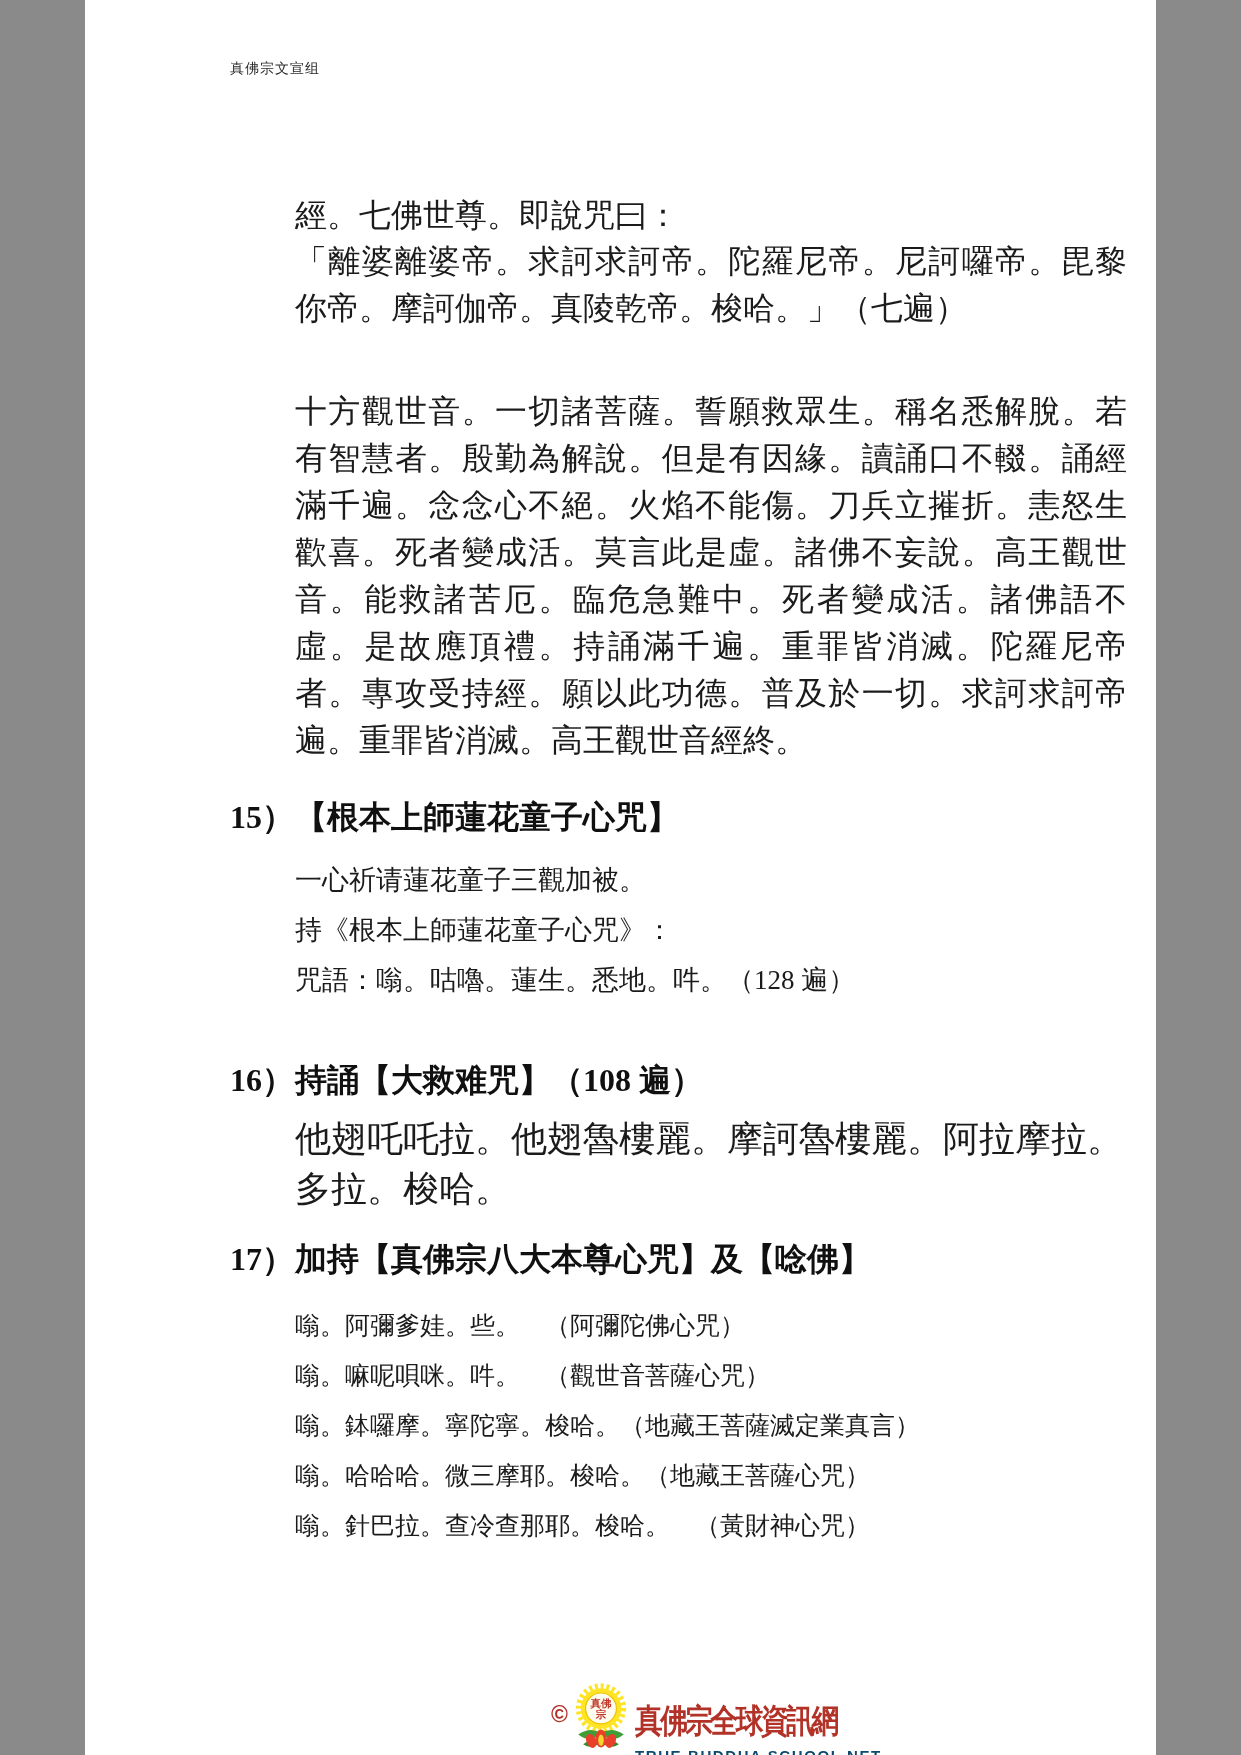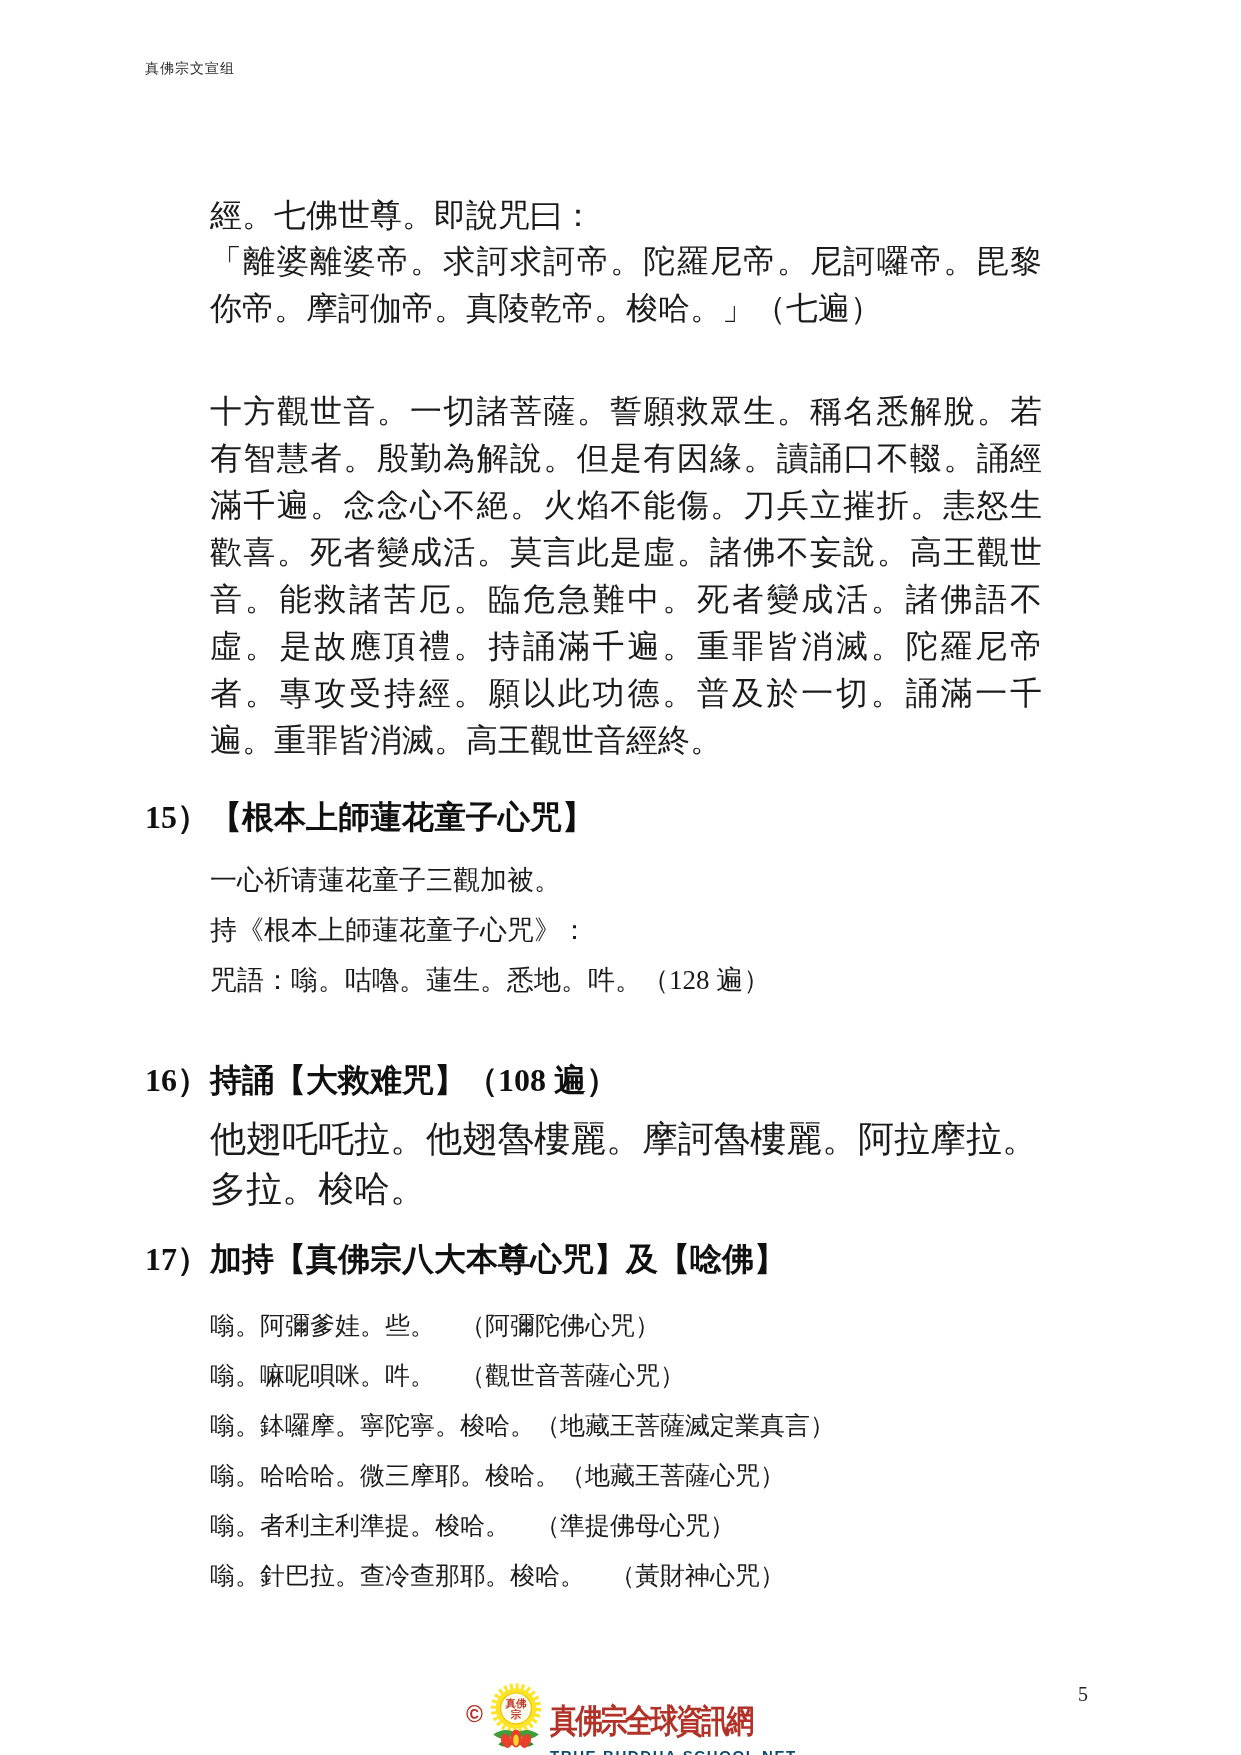--- a/index.html
+++ b/index.html
@@ -1,19 +1,19 @@
 <!DOCTYPE html>
 <html><head>
 <meta charset="utf-8">
 <style>
   * { margin: 0; padding: 0; box-sizing: border-box; }
   html, body { background: #8a8a8a; }
   .page {
     position: relative;
-    width: 1241px;
+    width: 1071px;
     height: 1755px;
     margin: 0 auto;
     background: #ffffff;
     overflow: hidden;
     font-family: "Liberation Serif", "DejaVu Serif", serif;
     color: #1b1b1b;
   }
   .doc-header {
     position: absolute;
     left: 145px;
@@ -104,21 +104,21 @@
     <div>你帝。摩訶伽帝。真陵乾帝。梭哈。」（七遍）</div>
   </div>
 
   <div class="block body-text" style="top:346px;">
     <div class="line-j">十方觀世音。一切諸菩薩。誓願救眾生。稱名悉解脫。若</div>
     <div class="line-j">有智慧者。殷勤為解說。但是有因緣。讀誦口不輟。誦經</div>
     <div class="line-j">滿千遍。念念心不絕。火焰不能傷。刀兵立摧折。恚怒生</div>
     <div class="line-j">歡喜。死者變成活。莫言此是虛。諸佛不妄說。高王觀世</div>
     <div class="line-j">音。能救諸苦厄。臨危急難中。死者變成活。諸佛語不</div>
     <div class="line-j">虛。是故應頂禮。持誦滿千遍。重罪皆消滅。陀羅尼帝</div>
-    <div class="line-j">者。專攻受持經。願以此功德。普及於一切。誦滿一千</div>
+    <div class="line-j">者。專攻受持經。願以此功德。普及於一切。求訶求訶帝</div>
     <div>遍。重罪皆消滅。高王觀世音經終。</div>
   </div>
 
   <div class="heading" style="top:795px;">
     <span class="num">15）</span>
     <span>【根本上師蓮花童子心咒】</span>
   </div>
   <div class="block sub-lines" style="top:855px;">
     <div>一心祈请蓮花童子三觀加被。</div>
     <div>持《根本上師蓮花童子心咒》：</div>
@@ -135,21 +135,20 @@
 
   <div class="heading" style="top:1237px;">
     <span class="num">17）</span>
     <span>加持【真佛宗八大本尊心咒】及【唸佛】</span>
   </div>
   <div class="block s17-lines" style="top:1301px;">
     <div>嗡。阿彌爹娃。些。　（阿彌陀佛心咒）</div>
     <div>嗡。嘛呢唄咪。吽。　（觀世音菩薩心咒）</div>
     <div>嗡。鉢囉摩。寧陀寧。梭哈。（地藏王菩薩滅定業真言）</div>
     <div>嗡。哈哈哈。微三摩耶。梭哈。（地藏王菩薩心咒）</div>
-    <div>嗡。者利主利準提。梭哈。　（準提佛母心咒）</div>
     <div>嗡。針巴拉。查冷查那耶。梭哈。　（黃財神心咒）</div>
   </div>
 
   <div class="footer">
     <span class="copyright">©</span>
     <svg class="badge" viewBox="0 0 64 86">
       <circle cx="32" cy="30" r="27" fill="none" stroke="#ffe426" stroke-width="8" stroke-dasharray="3.6 3.4"></circle>
       <circle cx="32" cy="30" r="25" fill="#ffe426"></circle>
       <circle cx="32" cy="30" r="19" fill="#fffdf0" stroke="#f0c400" stroke-width="1.5"></circle>
       <text x="32" y="28" font-size="13" font-weight="bold" fill="#c0392b" text-anchor="middle" font-family="Liberation Serif, DejaVu Serif, serif">真佛</text>

